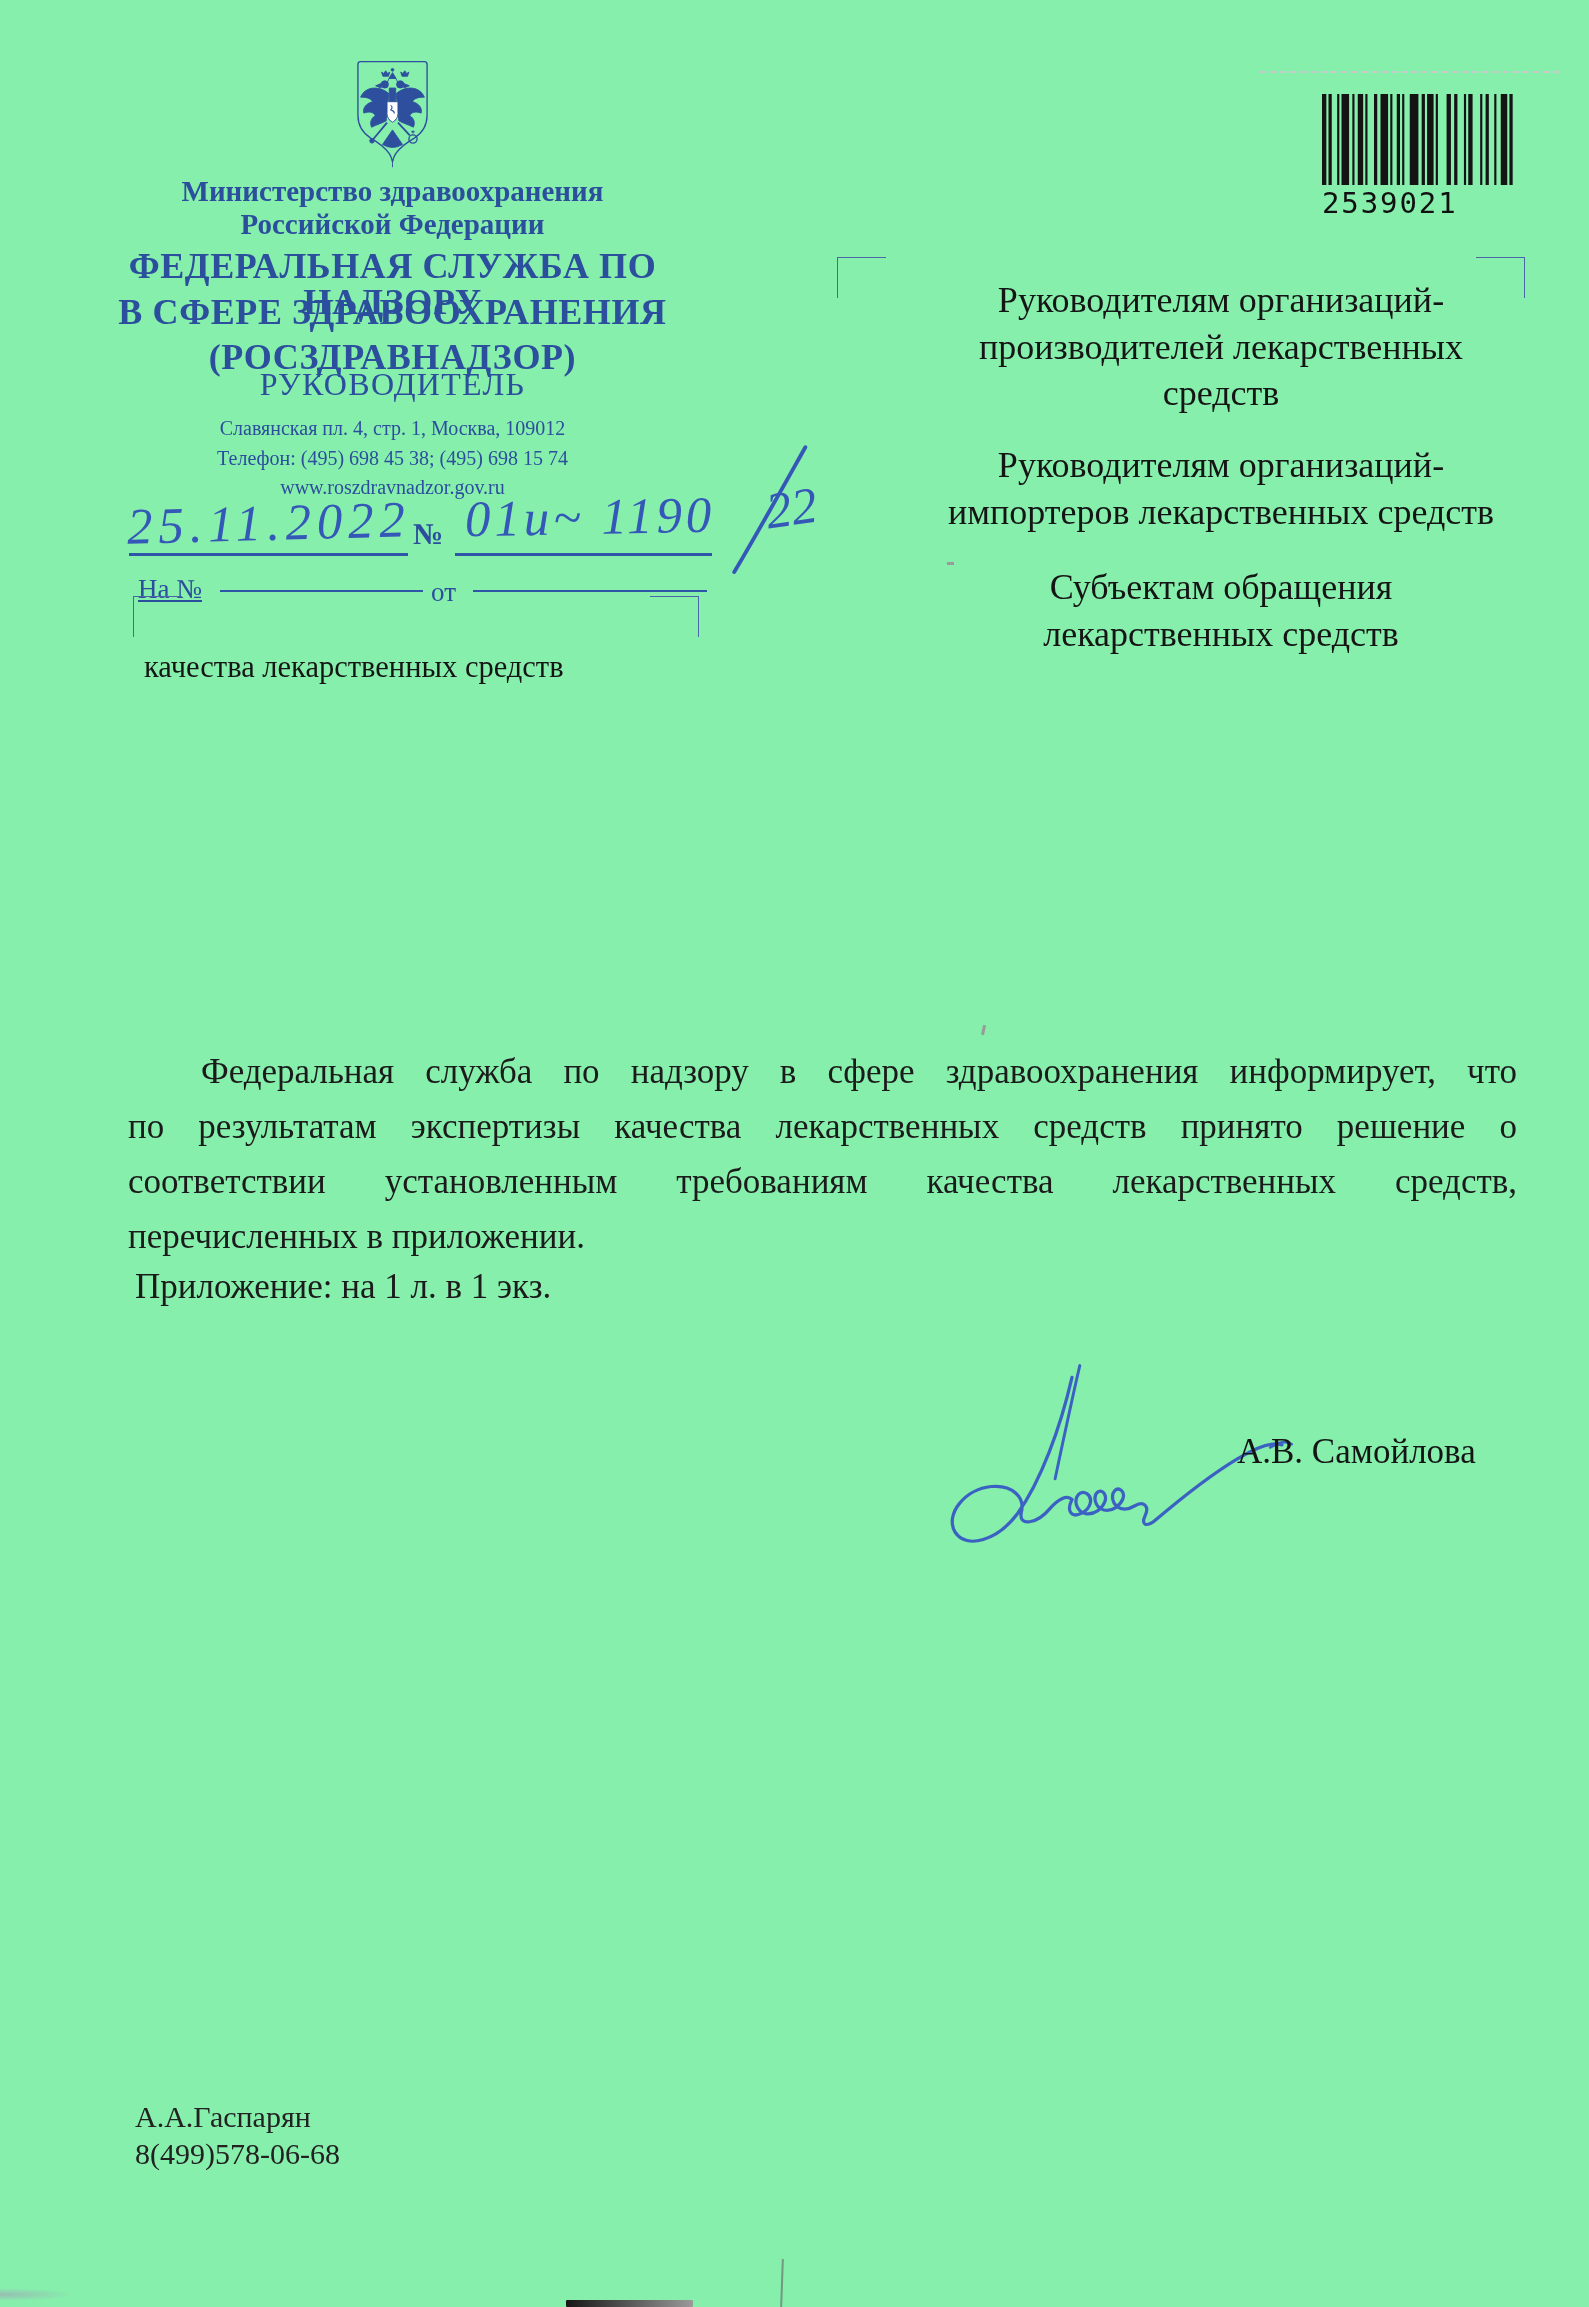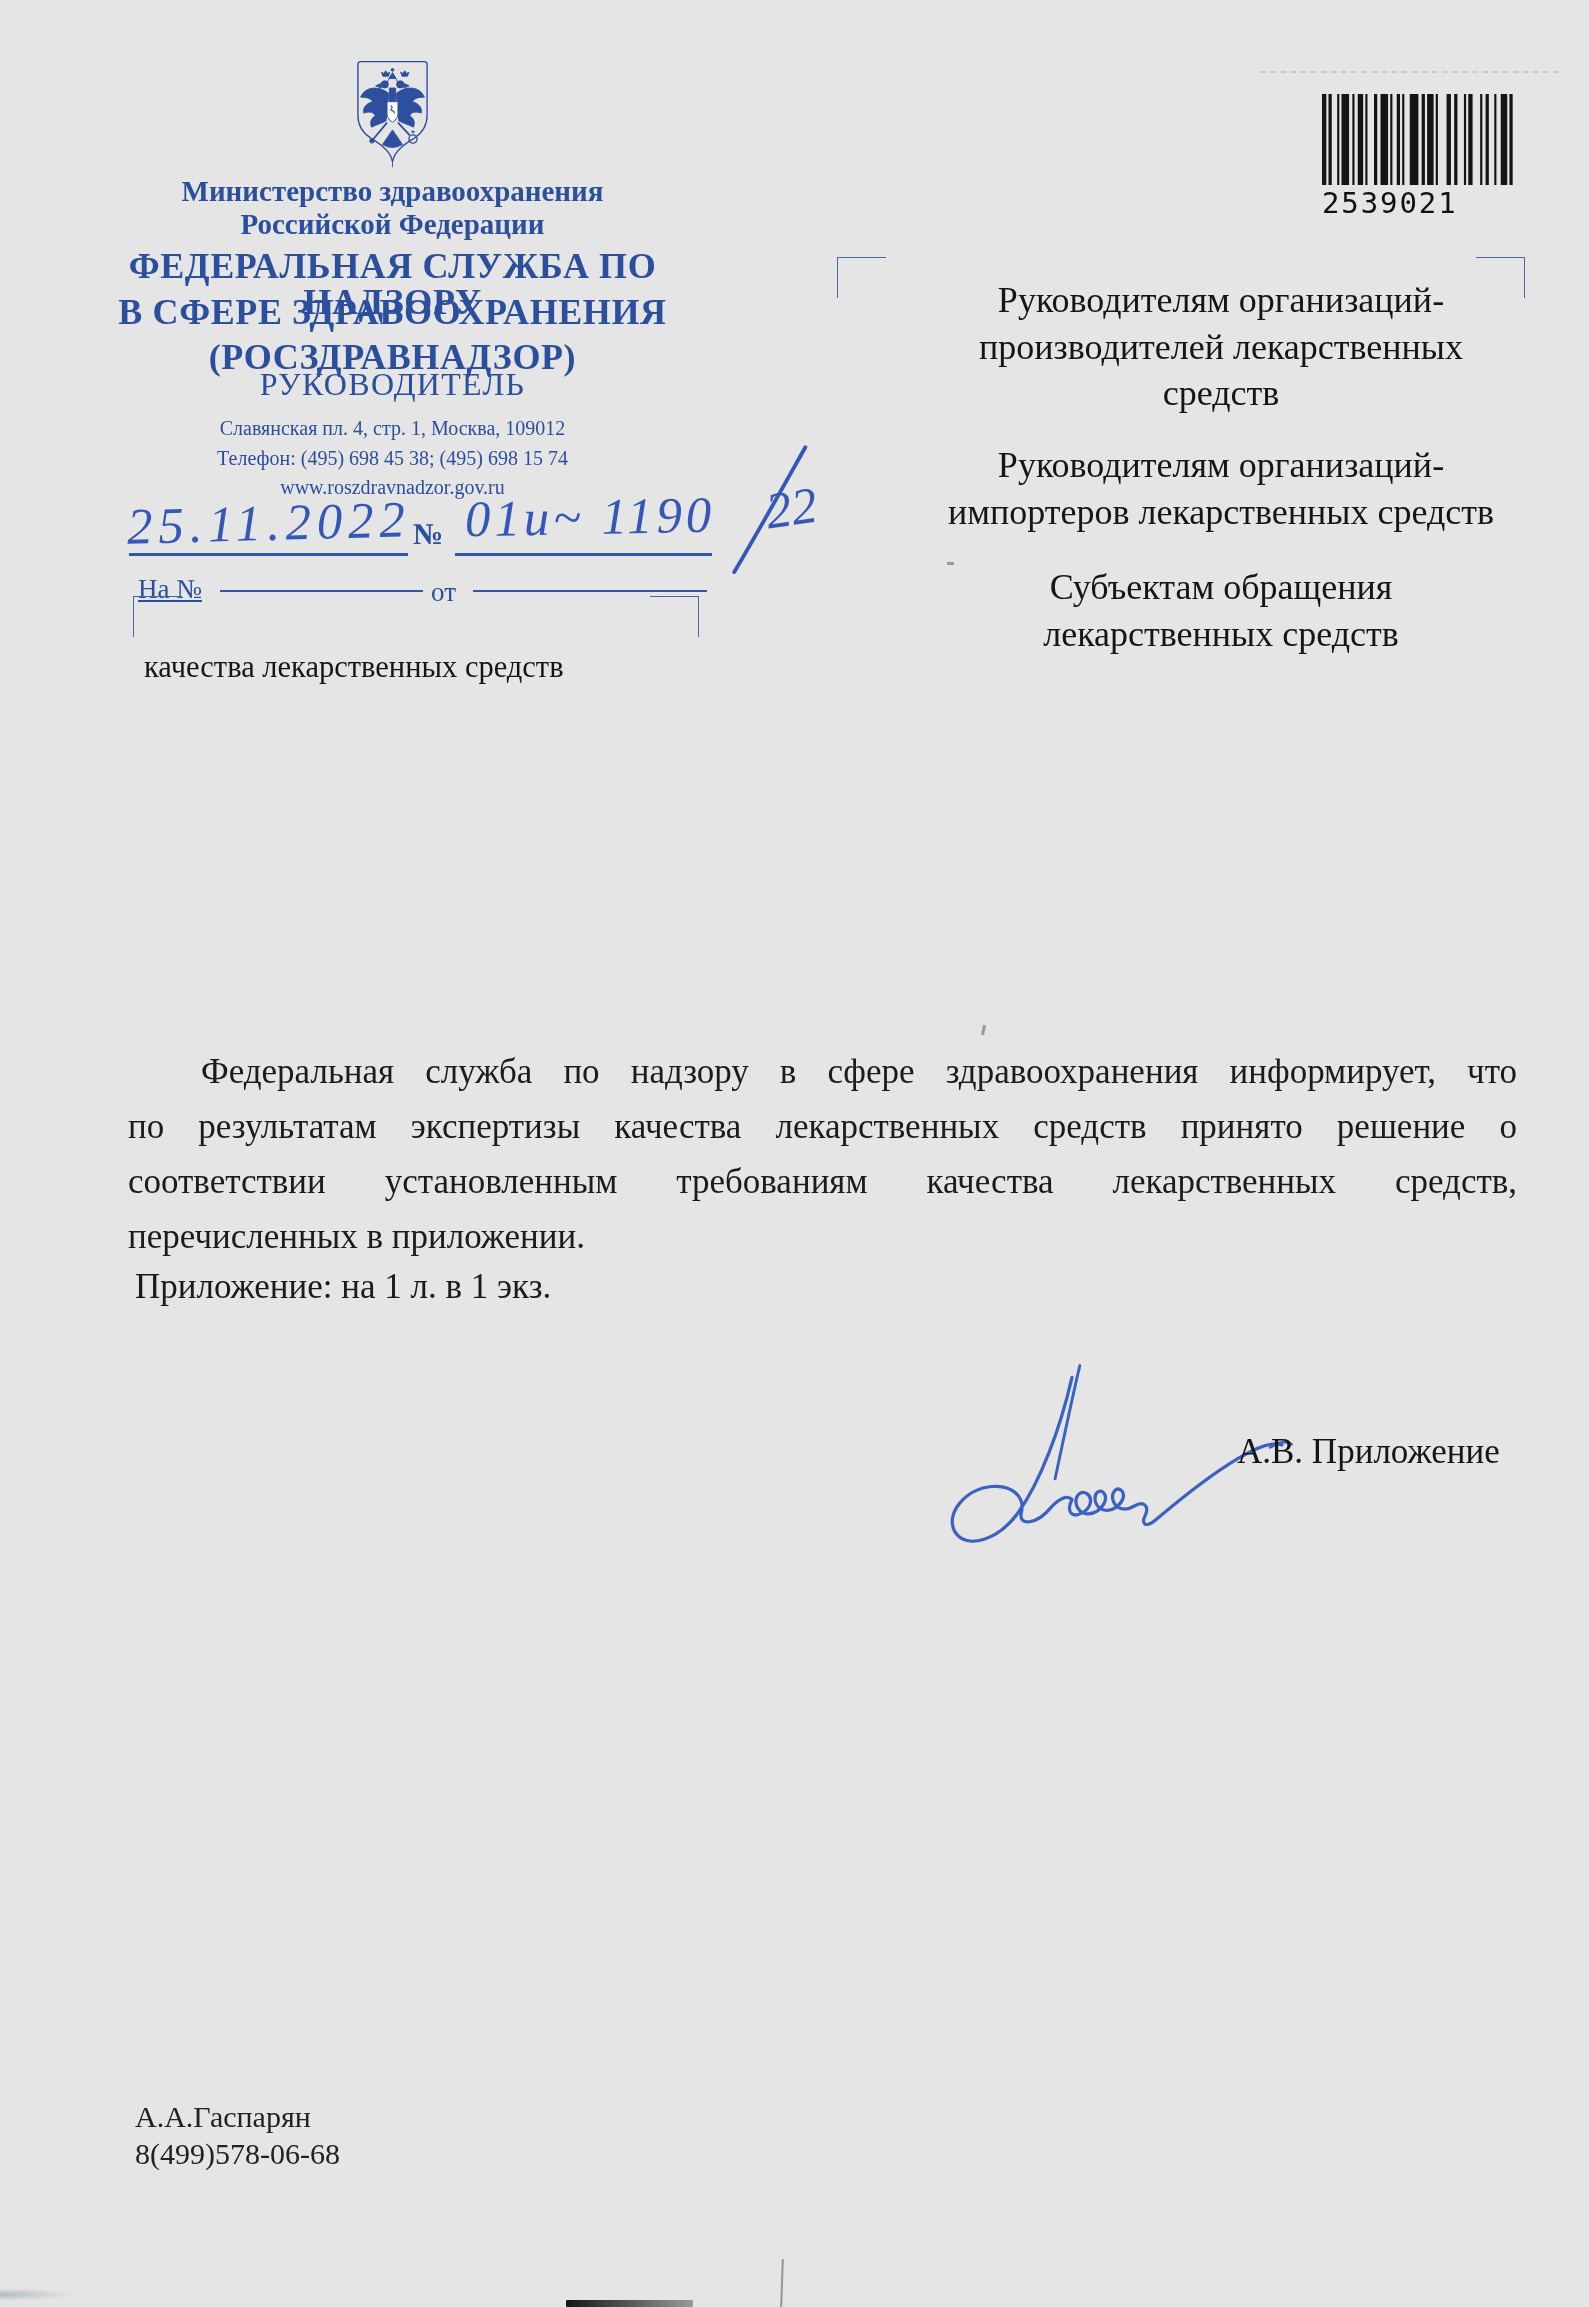--- a/index.html
+++ b/index.html
@@ -1,18 +1,18 @@
 <!DOCTYPE html>
 <html style="font-size:10.4px"><head>
 <meta charset="utf-8">
 <style>
   html,body { margin:0; padding:0; background:#888; }
   .page {
     position:relative; width:1590px; height:2307px;
-    background:#e5e5e5; overflow:hidden;
+    background:#86efac; overflow:hidden;
     font-family:"Liberation Serif", serif;
     color:#1d1d1f;
   }
   .abs { position:absolute; }
 
   
   .lh-col { position:absolute; left:97px; top:0; width:591px; }
   .lh-row { position:absolute; left:0; width:100%; text-align:center; color:#2b4e9d; }
   .emblem-wrap { position:absolute; left:0; top:58px; width:100%; text-align:center; }
   .ministry { font-size:29px; font-weight:bold; line-height:1; }
@@ -219,21 +219,21 @@
   </div>
   <div class="attachment">Приложение: на 1 л. в 1 экз.</div>
 
   <svg class="sig-svg" viewBox="0 0 700 340">
     <g stroke="#3b62c2" fill="none" stroke-linecap="round" stroke-linejoin="round">
       <path stroke-width="5" d="M340,42 C322,120 292,202 256,252 C226,292 178,308 160,280 C144,252 176,214 216,210 C248,207 268,226 262,250 C257,272 286,268 306,244 C318,230 332,222 340,230 C331,248 339,259 355,251 C369,244 373,228 363,221 C353,215 343,225 347,239 C352,254 368,255 380,247 C390,239 395,228 389,220 C383,213 373,220 376,233 C380,248 396,250 408,242 C418,234 423,223 416,216 C409,210 400,218 403,231 C407,246 423,248 436,240 C450,231 460,240 452,256 C446,269 455,273 468,262 C495,239 545,197 595,167 C625,149 650,141 663,146"></path>
       <path stroke-width="4.5" d="M352,24 C343,62 328,132 314,198"></path>
       <path stroke-width="4" d="M645,150 C658,142 670,139 678,145"></path>
     </g>
   </svg>
-  <div class="sig-name">А.В. Приложение</div>
+  <div class="sig-name">А.В. Самойлова</div>
 
   <div class="footer-name">А.А.Гаспарян</div>
   <div class="footer-phone">8(499)578-06-68</div>
 
   <div class="artifact-bar"></div>
   <div class="artifact-hair"></div>
   <div class="artifact-smudge"></div>
   <div class="speck" style="left:982px; top:1025px; width:3.2px; height:10.4px; transform:rotate(12deg);"></div>
   <div class="speck" style="left:947px; top:562px; width:6.5px; height:2.6px;"></div>
 

